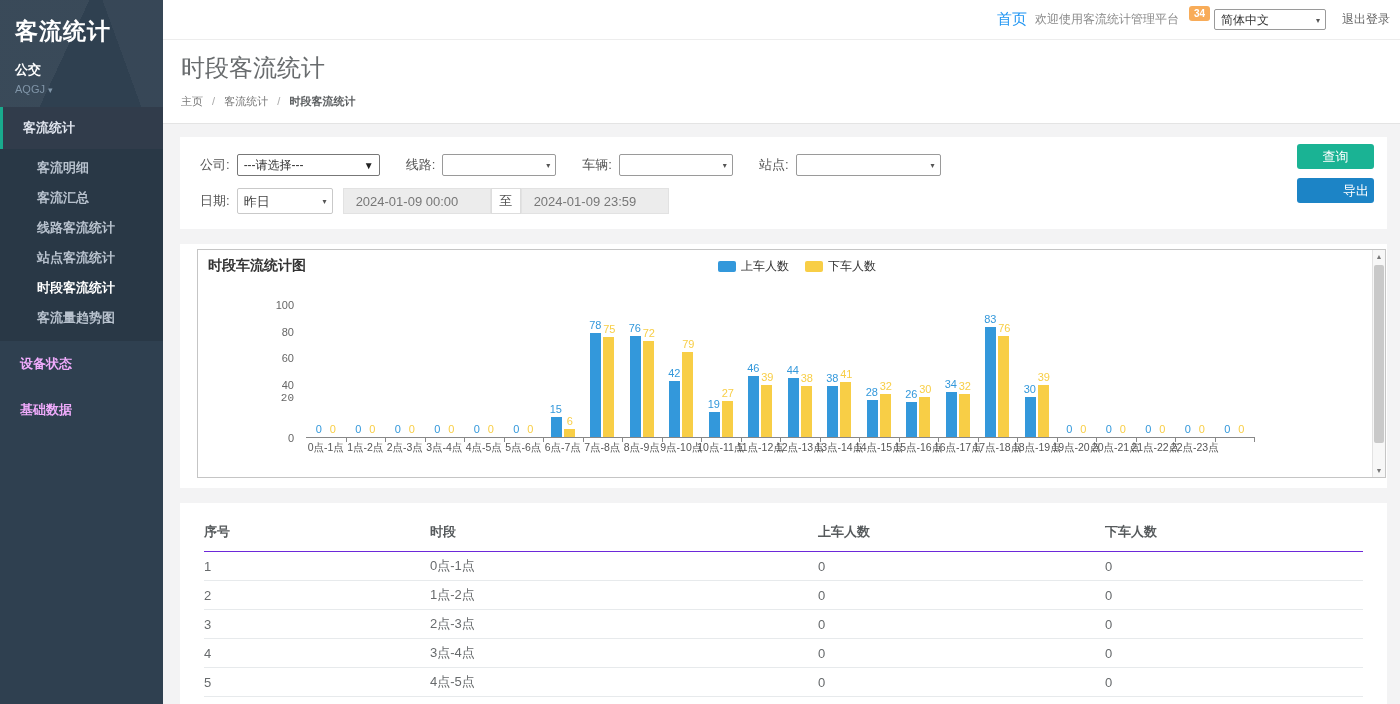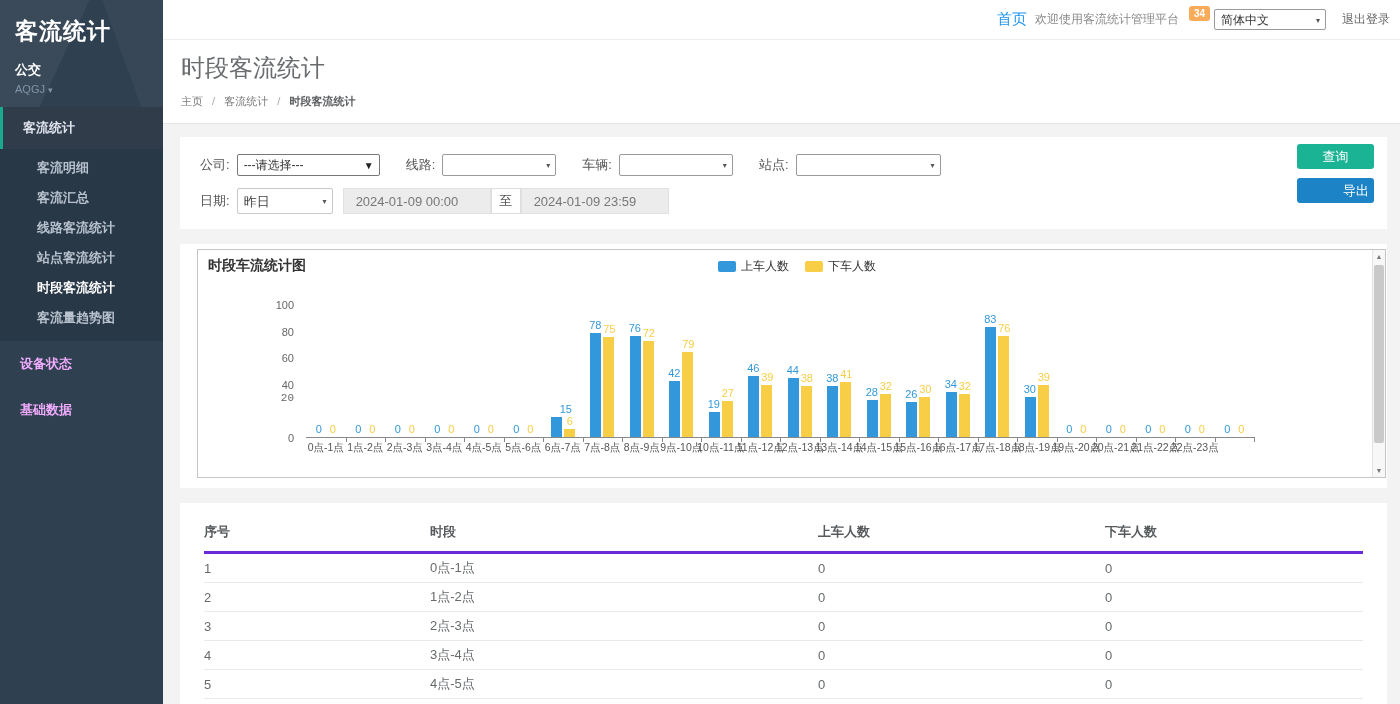--- a/index.html
+++ b/index.html
@@ -89,21 +89,21 @@
     font-size:10.5px; color:#555; white-space:nowrap; }
   .vscroll { position:absolute; right:0; top:0; width:13px; height:100%; background:#f7f7f7; border-left:1px solid #e2e2e2; }
   .vscroll .up, .vscroll .down { position:absolute; left:0; width:100%; text-align:center; font-size:7px; color:#777; }
   .vscroll .up { top:3px; } .vscroll .down { bottom:3px; }
   .vscroll .thumb { position:absolute; left:1px; top:15px; width:10px; height:178px; background:#c9c9c9; border-radius:2px; }
 
   
   .table-panel { background:#fff; margin-top:15px; padding:8px 24px 20px; }
   table { width:100%; border-collapse:collapse; table-layout:fixed; }
   th { text-align:left; font-size:13px; font-weight:bold; color:#565a5c; padding:12px 8px 10px 0;
-    border-bottom:3px solid #6d28d9; }
+    border-bottom:1px solid #6d28d9; }
   td { font-size:13px; color:#676a6c; padding:5px 8px 5px 0; height:26px; border-bottom:1px solid #e7eaec; }
   .c0 { width:226px; } .c1 { width:388px; } .c2 { width:287px; } .c3 { width:auto; }
 </style>
 </head>
 <body>
 
 <div class="sidebar">
   <div class="side-head">
     <div class="brand">客流统计</div>
     <div class="org">公交</div>
@@ -258,21 +258,21 @@
             </div>
             <div class="cat">
               <div class="bar s0" style="height: 0px; background: rgb(51, 152, 219);"></div>
               <div class="val v0" style="bottom: 2px; color: rgb(51, 152, 219);">0</div>
               <div class="bar s1" style="height: 0px; background: rgb(248, 206, 70);"></div>
               <div class="val v1" style="bottom: 2px; color: rgb(248, 206, 70);">0</div>
               <div class="xlab">5点-6点</div>
             </div>
             <div class="cat">
               <div class="bar s0" style="height: 20px; background: rgb(51, 152, 219);"></div>
-              <div class="val v0" style="bottom: 22px; color: rgb(51, 152, 219); margin-left: 10px;">15</div>
+              <div class="val v0" style="bottom: 22px; color: rgb(51, 152, 219);">15</div>
               <div class="bar s1" style="height: 8px; background: rgb(248, 206, 70);"></div>
               <div class="val v1" style="bottom: 10px; color: rgb(248, 206, 70);">6</div>
               <div class="xlab">6点-7点</div>
             </div>
             <div class="cat">
               <div class="bar s0" style="height: 104px; background: rgb(51, 152, 219);"></div>
               <div class="val v0" style="bottom: 106px; color: rgb(51, 152, 219);">78</div>
               <div class="bar s1" style="height: 100px; background: rgb(248, 206, 70);"></div>
               <div class="val v1" style="bottom: 102px; color: rgb(248, 206, 70);">75</div>
               <div class="xlab">7点-8点</div>

